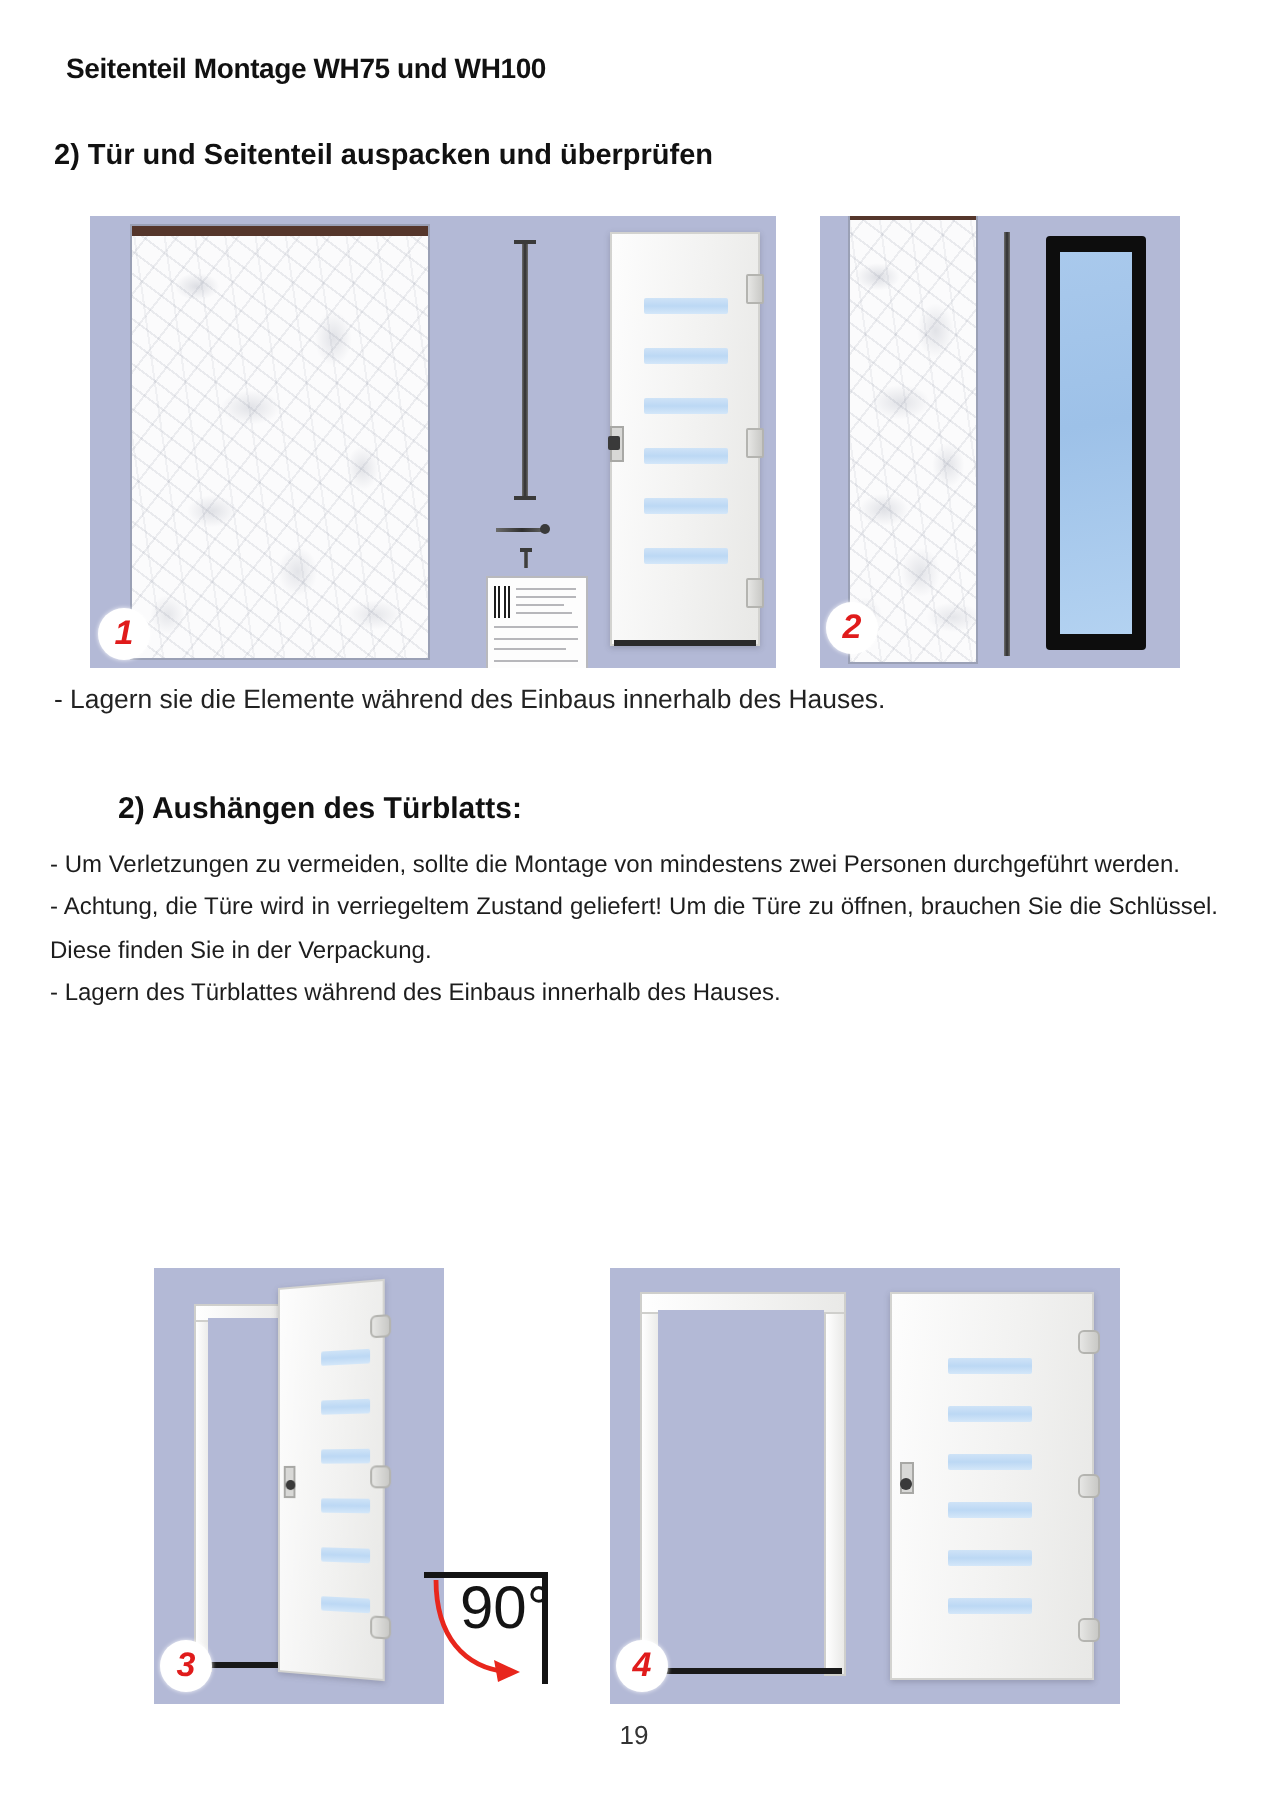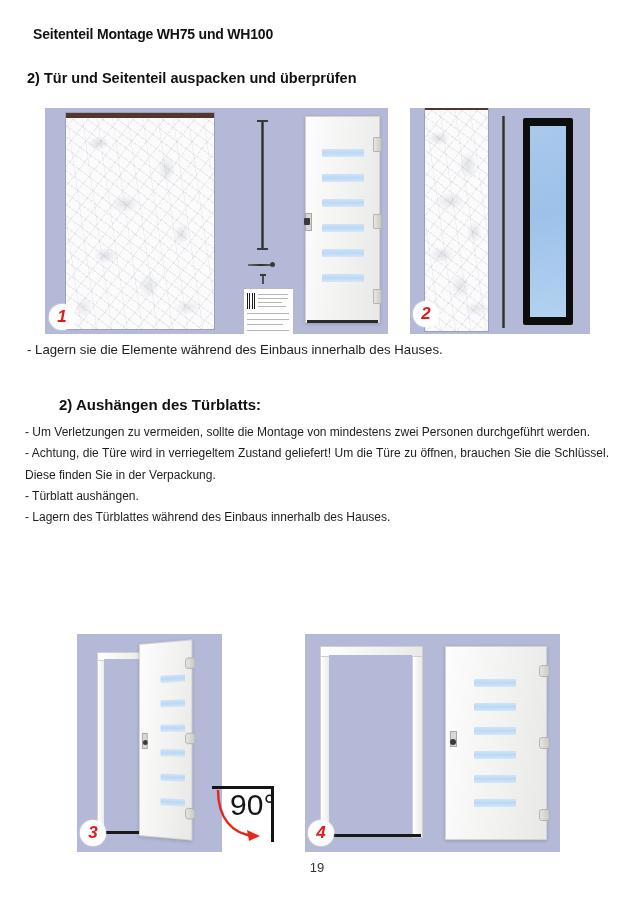--- a/index.html
+++ b/index.html
@@ -325,21 +325,20 @@
 
 <div class="notes-1">
   <div>- Lagern sie die Elemente während des Einbaus innerhalb des Hauses.</div>
 </div>
 
 <div class="section-2-title">2) Aushängen des Türblatts:</div>
 
 <div class="body-block">
   <p>- Um Verletzungen zu vermeiden, sollte die Montage von mindestens zwei Personen durchgeführt werden.</p>
   <p>- Achtung, die Türe wird in verriegeltem Zustand geliefert!  Um die Türe zu öffnen, brauchen Sie die Schlüssel. Diese finden Sie in der Verpackung.</p>
-  <p class="nojust">- Türblatt aushängen.</p>
   <p class="nojust">- Lagern des Türblattes während des Einbaus innerhalb des Hauses.</p>
 </div>
 
 <div class="panel" style="left:77px; top:634px; width:145px; height:218px;">
   <div class="panel-inner">
 
     <div class="frame-side" style="left:20px; top:18px; width:7px; height:182px;"></div>
     <div class="frame-top" style="left:20px; top:18px; width:45px; height:7px;"></div>
     <div class="frame-open-area" style="left:27px; top:25px; width:38px; height:175px;"></div>
     <div class="frame-threshold" style="left:22px; top:197px; width:90px;"></div>

